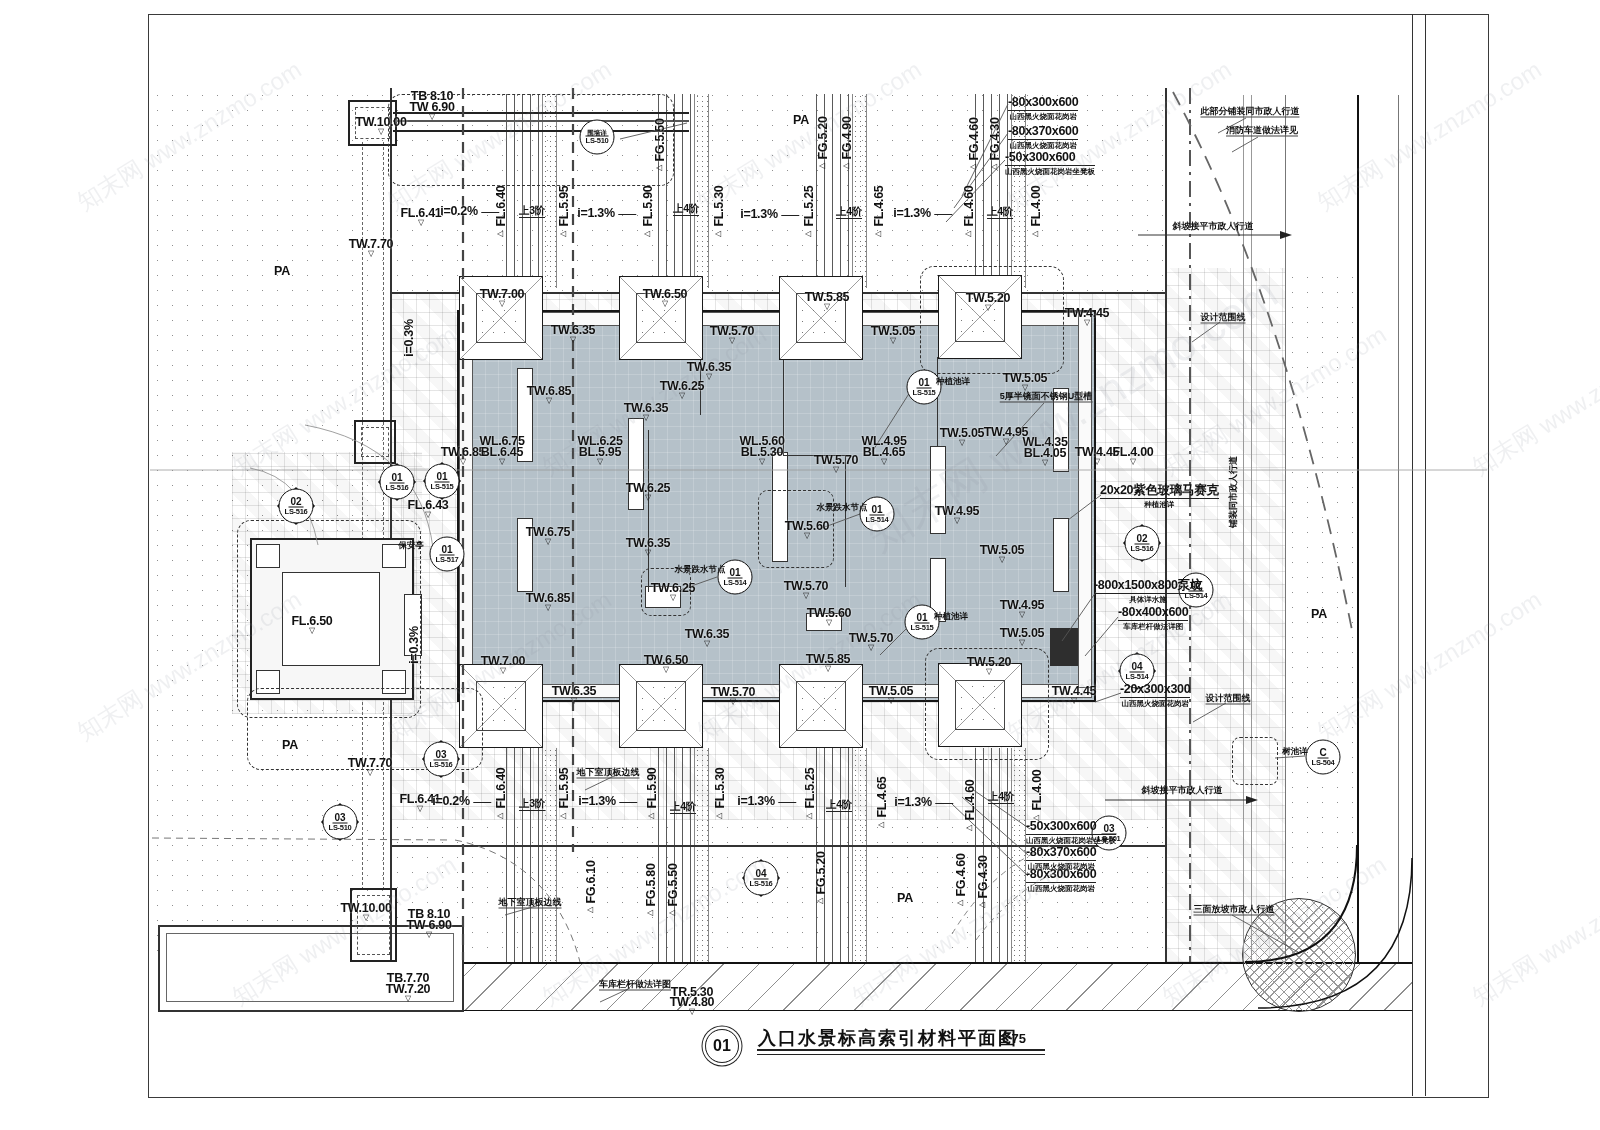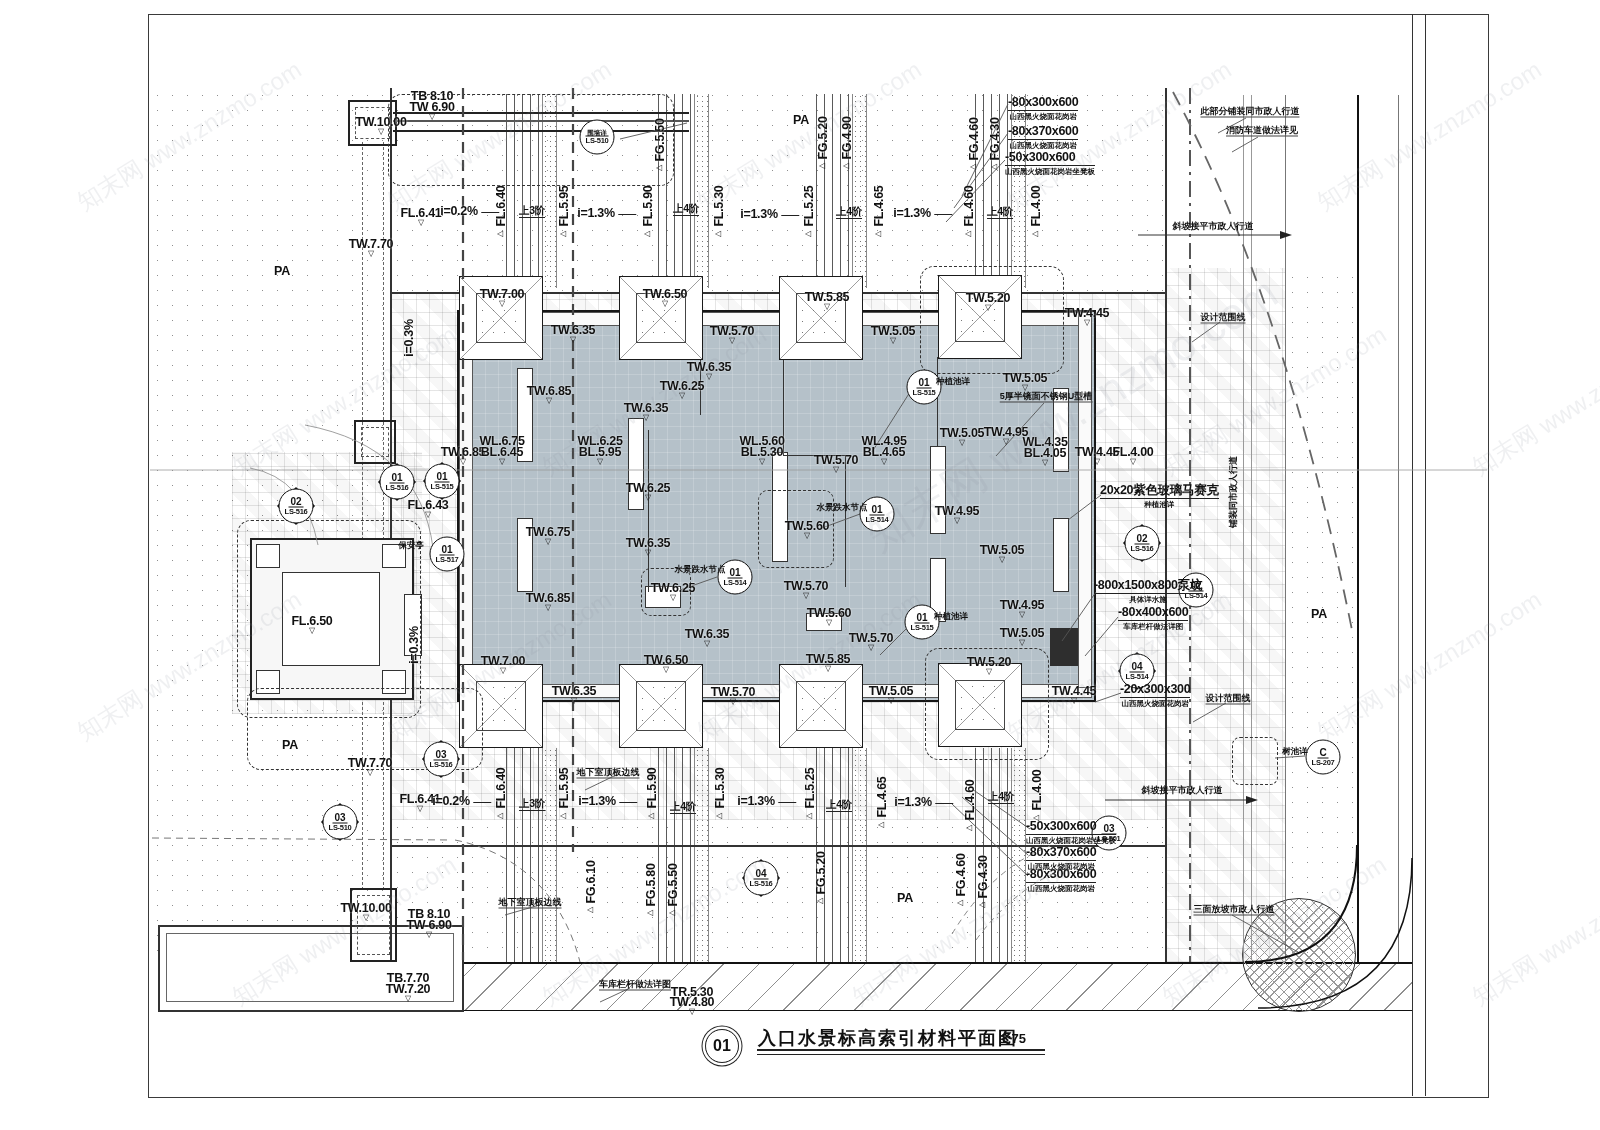--- a/index.html
+++ b/index.html
@@ -551,21 +551,21 @@
       </div>
       <div class="mk" style="left: 1109px; top: 833px;">
         <div class="mc">
           <span class="mcode">03</span>
           <span class="msheet">LS-501</span>
         </div>
       </div>
       <div class="mk" style="left: 1323px; top: 757px;">
         <div class="mc">
           <span class="mcode">C</span>
-          <span class="msheet">LS-207</span>
+          <span class="msheet">LS-504</span>
         </div>
       </div>
       <div class="cnote" style="left: 1295px; top: 751px; font-size: 8.5px;">树池详</div>
       <div class="mat" style="left: 1008px; top: 96px;">
         <div class="mdim">-80x300x600</div>
         <div class="mnote">山西黑火烧面花岗岩</div>
       </div>
       <div class="mat" style="left: 1008px; top: 125px;">
         <div class="mdim">-80x370x600</div>
         <div class="mnote">山西黑火烧面花岗岩</div>

